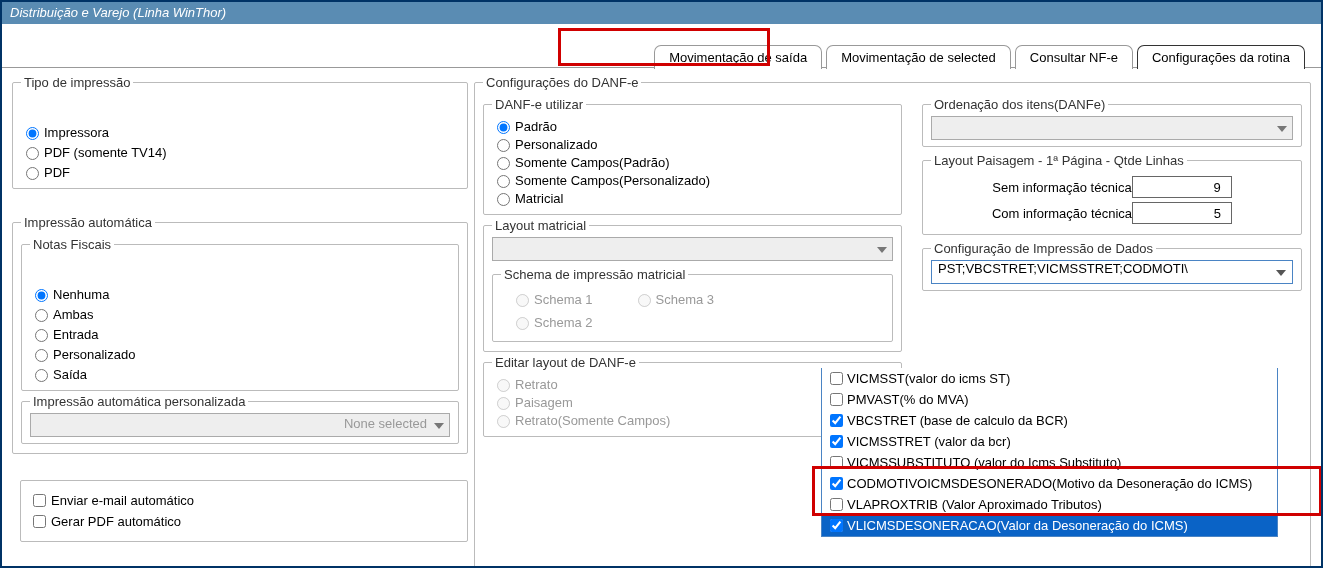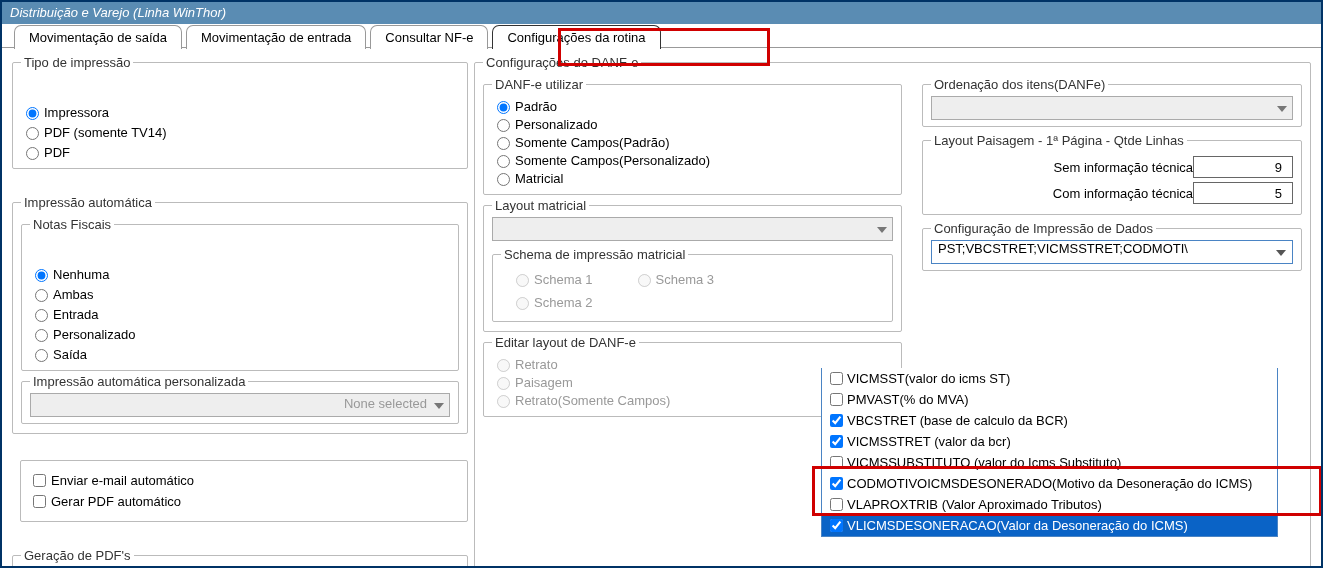--- a/index.html
+++ b/index.html
@@ -1,60 +1,60 @@
 <!DOCTYPE html>
 <html><head>
 <meta charset="utf-8">
 <style>
   * { box-sizing: border-box; font-family: "Segoe UI", Tahoma, sans-serif; font-size: 13px; }
   body { margin: 0; background: #fff; width: 1323px; height: 568px; overflow: hidden; border: 2px solid #003366; position: relative; }
   .titlebar { background: #5a8cb3; color: #fff; padding: 3px 8px; font-size: 13px; font-style: italic; height: 22px; }
-  .tabs { display: flex; padding: 0 12px 0 12px; position: relative; }
+  .tabs { display: flex; padding: 20px 12px 0 12px; position: relative; justify-content: flex-end; }
   .tab { background: #fff; border: 1px solid #999; border-bottom: none; border-radius: 7px 7px 0 0; padding: 4px 14px; margin-right: 4px; cursor: pointer; position: relative; top: 1px; }
   .tab.active { border-color: #333; background: #fff; z-index: 2; font-weight: normal; }
   .tab-highlight { position: absolute; left: 556px; top: 4px; width: 212px; height: 38px; border: 3px solid #d00000; pointer-events: none; z-index: 5; }
   .content { display: flex; padding: 4px 10px 0 10px; border-top: 1px solid #999; margin-top: -1px; }
   .col { display: flex; flex-direction: column; }
   .col1 { width: 456px; gap: 20px; }
   .col2 { flex: 1; margin-left: 6px; }
   fieldset { border: 1px solid #bbb; margin: 3px 0; padding: 4px 8px 6px 8px; border-radius: 2px; }
   legend { padding: 0 3px; color: #333; }
   .radio-row, .check-row { display: flex; align-items: center; margin: 2px 0; }
   .radio-row input, .check-row input { margin-right: 5px; }
   .radio-group-2col { display: grid; grid-template-columns: 1fr; margin-top: 28px; }
   .combo { width: 100%; height: 24px; background: #eee; border: 1px solid #aaa; appearance: none; padding: 2px 22px 2px 6px; position: relative; color: #888; text-align: right; }
   .combo-wrap { position: relative; }
   .combo-wrap::after { content: ""; position: absolute; right: 6px; top: 50%; margin-top: -2px; border-left: 5px solid transparent; border-right: 5px solid transparent; border-top: 6px solid #777; pointer-events: none; }
   .disabled { color: #999; }
   .danfe-row { display: flex; gap: 20px; }
   .danfe-left { flex: 1; }
   .danfe-right { width: 380px; display: flex; flex-direction: column; }
   .num-input { width: 100px; text-align: right; border: 1px solid #666; padding: 2px 10px; height: 22px; }
-  .line { display: flex; justify-content: flex-end; align-items: center; margin: 4px 0; }
+  .line { display: flex; justify-content: center; align-items: center; margin: 4px 0; }
   .config-combo { width: 100%; height: 24px; border: 1px solid #4a84c4; background: #fff; display: flex; align-items: flex-start; padding: 0 22px 0 6px; position: relative; }
   .config-combo::after { content: ""; position: absolute; right: 6px; top: 50%; margin-top: -2px; border-left: 5px solid transparent; border-right: 5px solid transparent; border-top: 6px solid #555; }
   .check-list { border: 1px solid #4a84c4; border-top: none; background: #fff; position: absolute; left: 819px; top: 366px; width: 457px; z-index: 10; }
   .check-list .item { display: flex; align-items: center; padding: 1px 4px; white-space: nowrap; }
   .check-list .item input { margin-right: 4px; }
   .check-list .item.selected { background: #0a63c6; color: #fff; }
   .list-highlight { position: absolute; left: 810px; top: 464px; width: 510px; height: 50px; border: 3px solid #d00000; pointer-events: none; z-index: 20; }
   .browse-btn { width: 28px; height: 24px; border: 1px solid #999; background: #eee; text-align: center; line-height: 16px; letter-spacing: 1px; color: #555; cursor: pointer; }
   .path-input { flex: 1; height: 24px; border: 1px solid #aaa; background: #fff; padding: 2px 4px; }
   .schema-row { display: flex; gap: 40px; margin: 3px 0 3px 10px; }
 </style>
 </head>
 <body>
 
 <div class="titlebar">
   <span>Distribuição e Varejo (Linha WinThor)</span>
 </div>
 
 <div class="tabs">
   <div class="tab">Movimentação de saída</div>
-  <div class="tab">Movimentação de entrada</div>
+  <div class="tab">Movimentação de selected</div>
   <div class="tab">Consultar NF-e</div>
   <div class="tab active">Configurações da rotina</div>
   <div class="tab-highlight"></div>
 </div>
 
 <div class="content">
   <div class="col col1">
     <fieldset>
       <legend>Tipo de impressão</legend>
       <div class="radio-group-2col">

